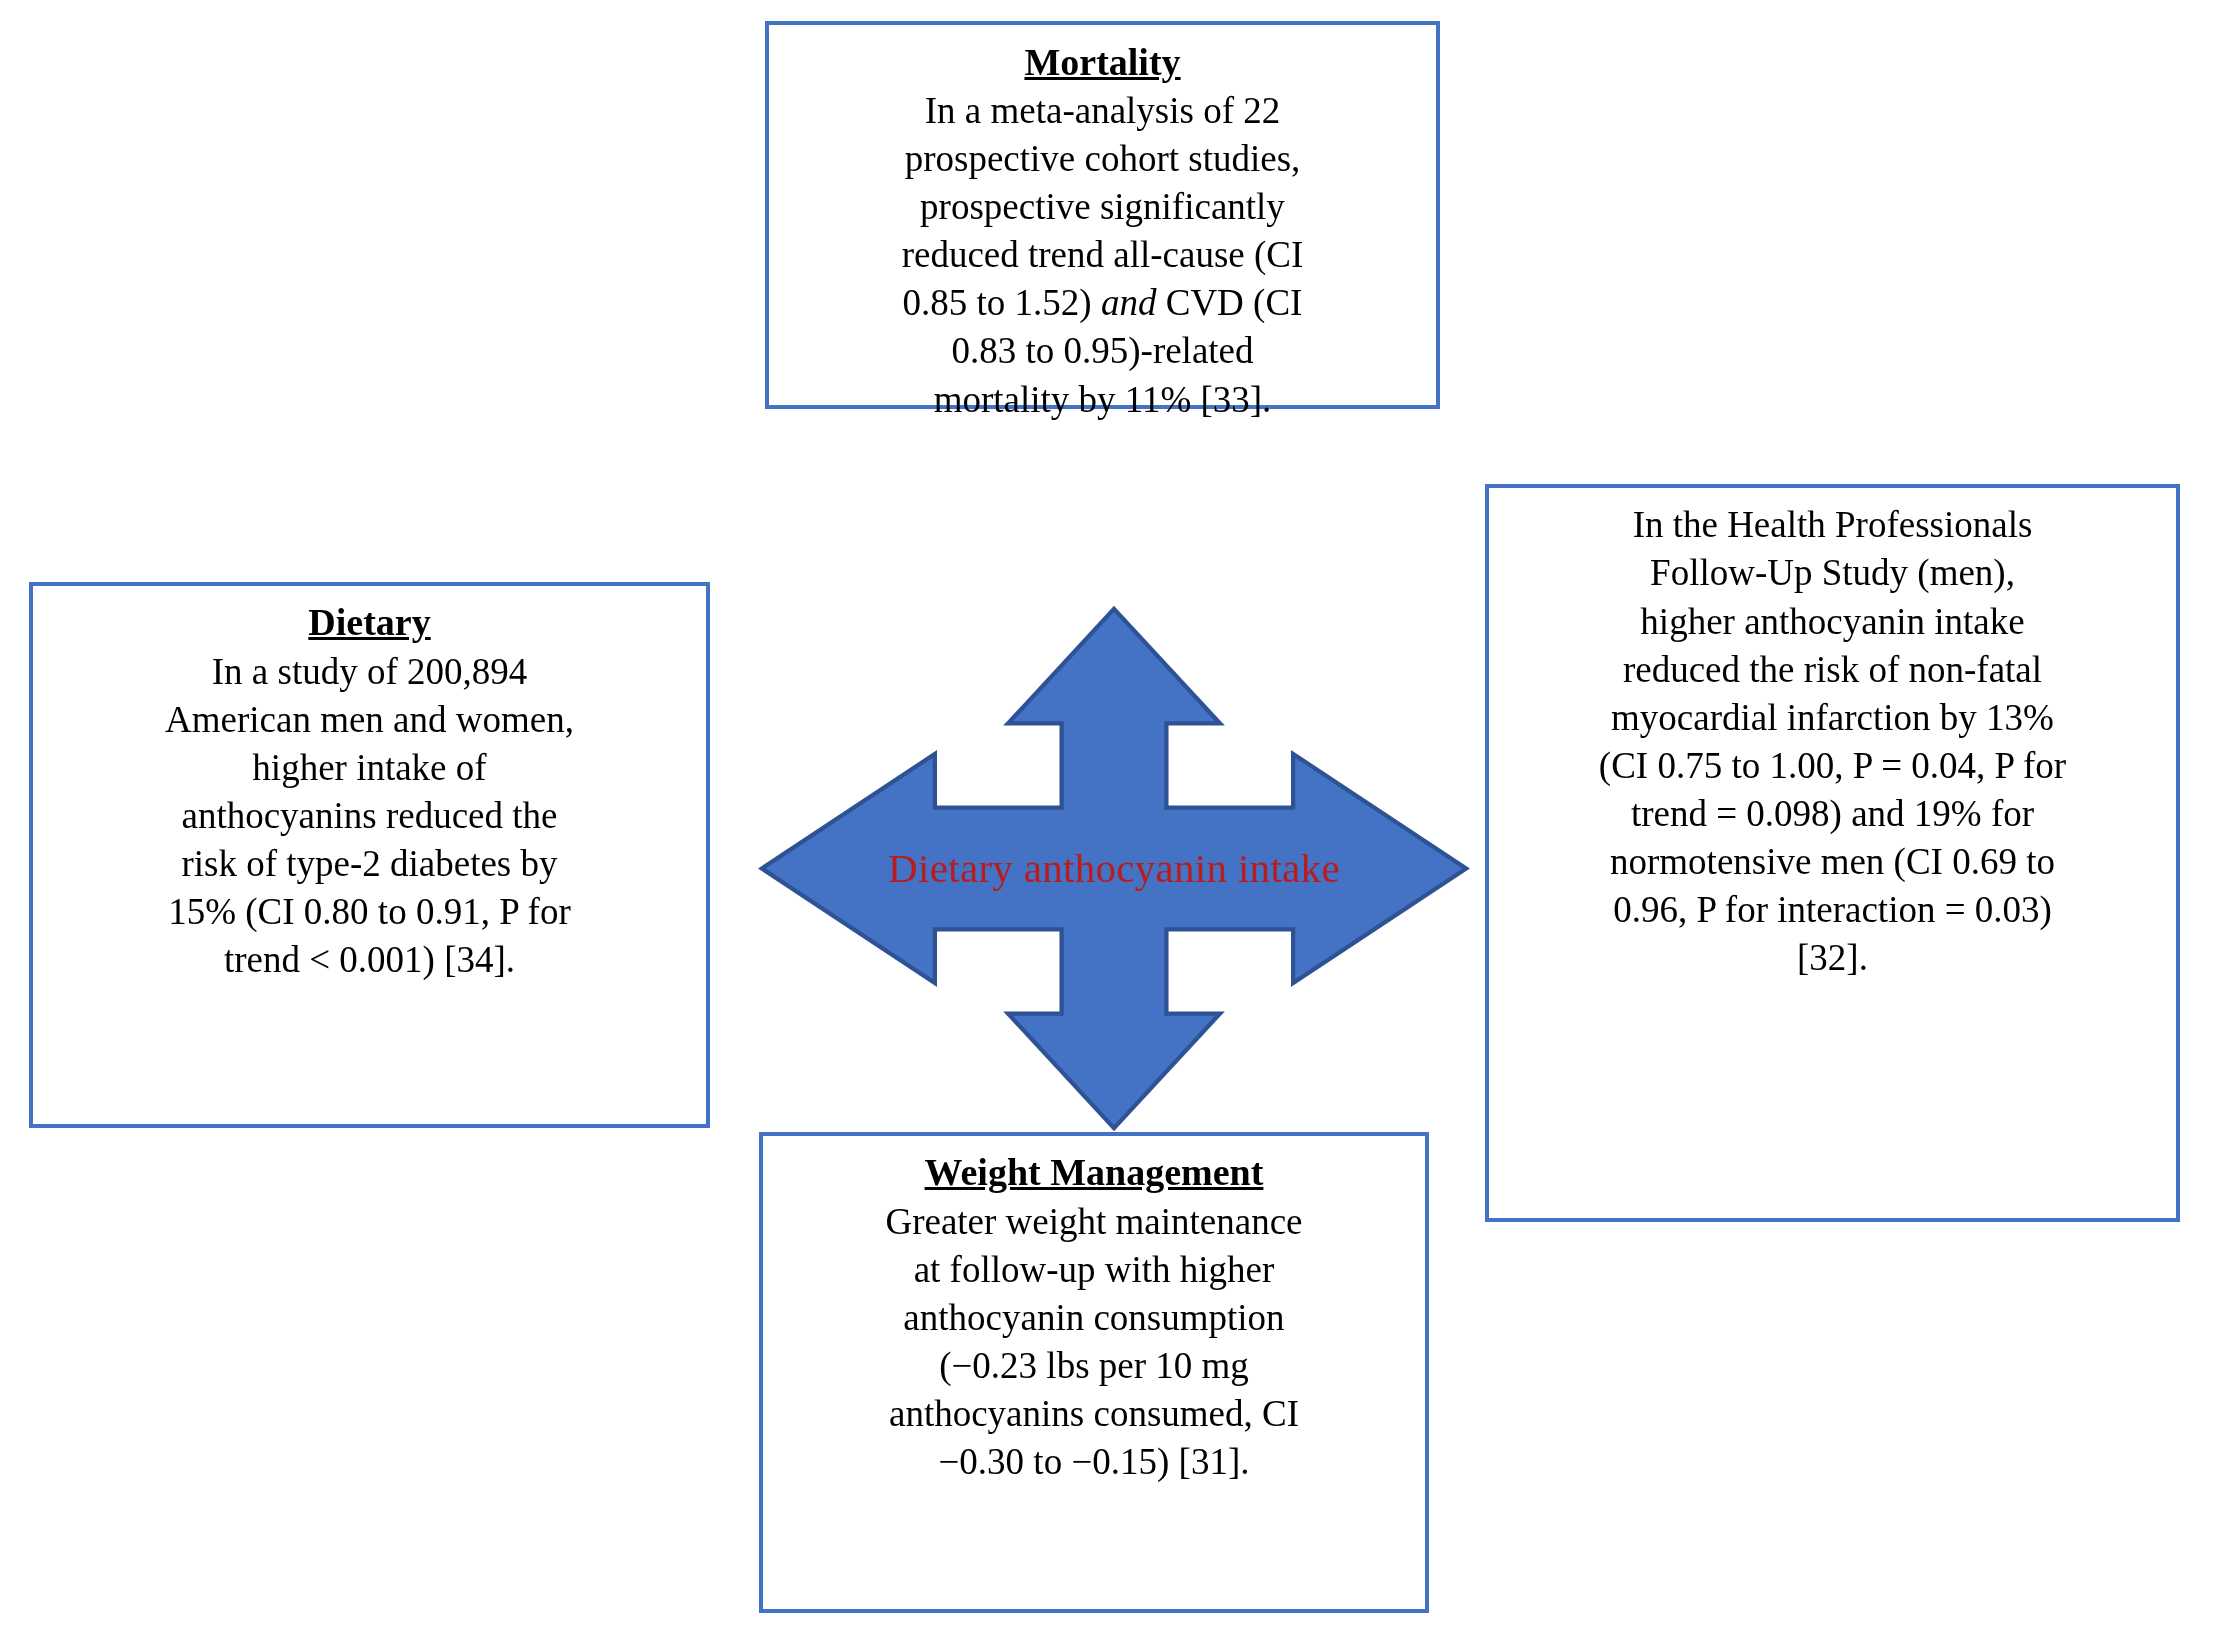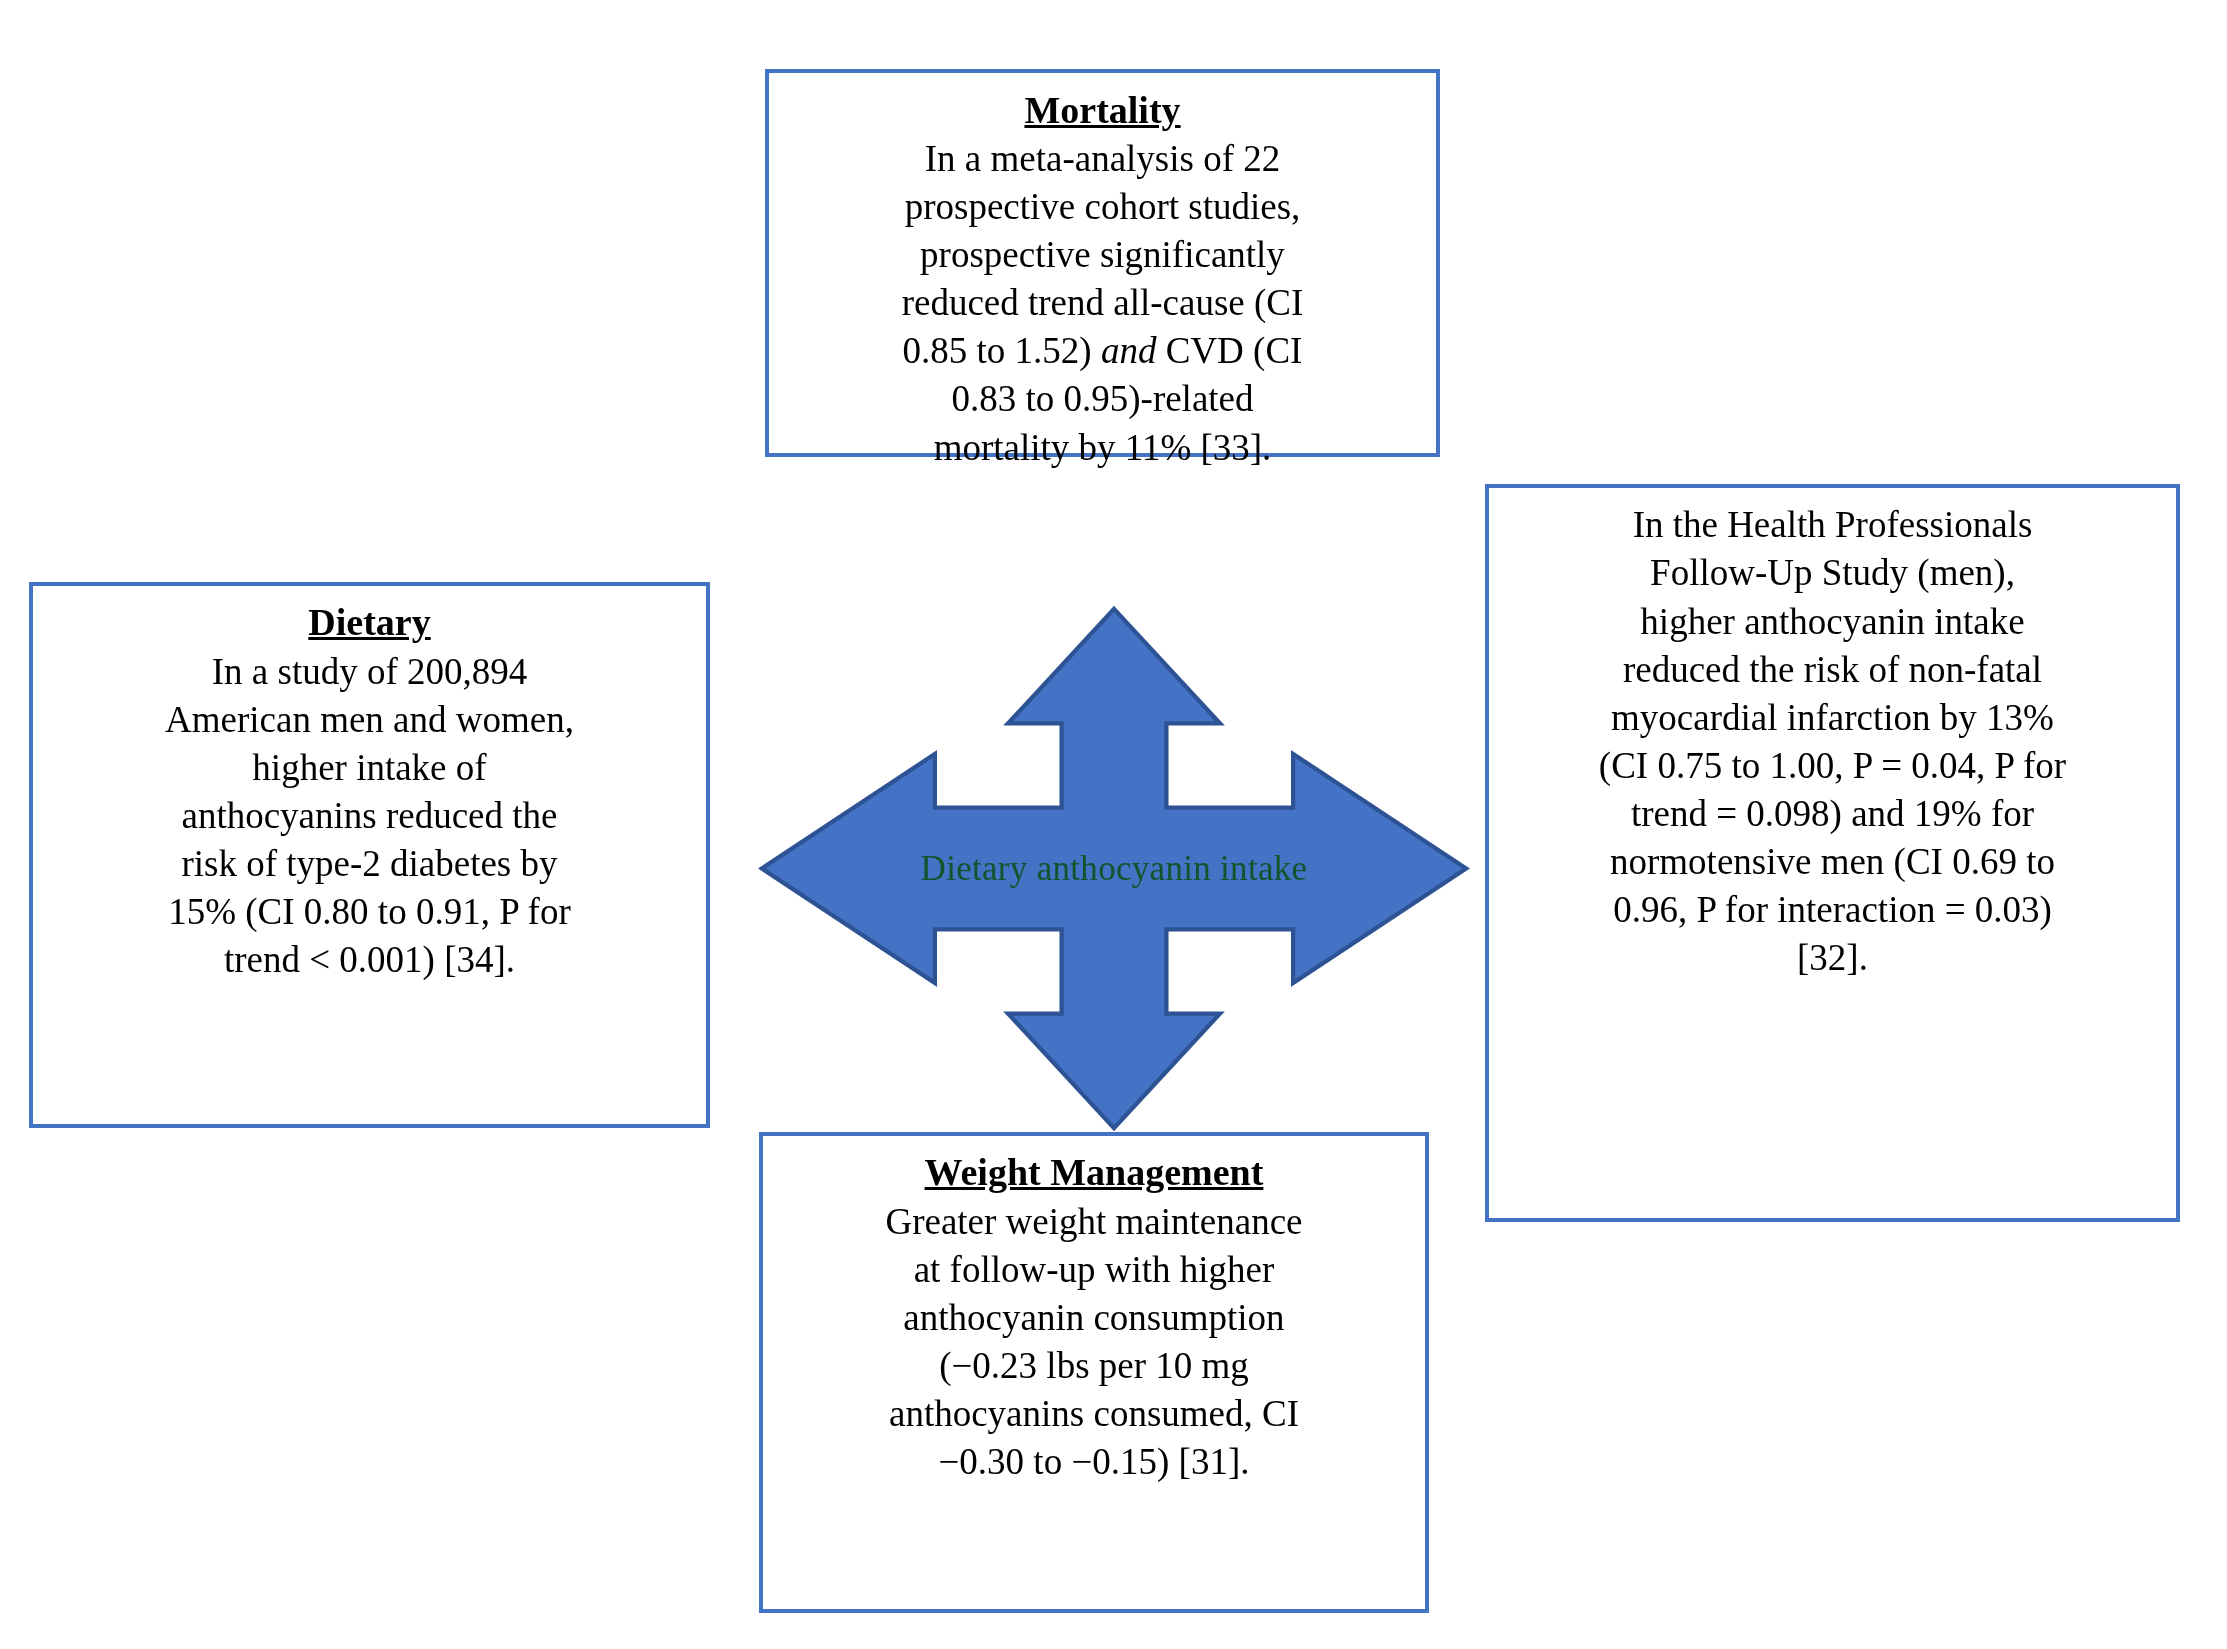--- a/index.html
+++ b/index.html
@@ -47,21 +47,21 @@
     margin: 0;
     white-space: pre-line;
   }
   .node-body em {
     font-style: italic;
   }
 
   
   #box-mortality {
     left: 765px;  top: 21.3px;
-    width: 675px; height: 388px; margin-top: 48px;
+    width: 675px; height: 388px;
   }
   #box-diabetes {
     left: 29px;    top: 582px;
     width: 681px; height: 546px;
   }
   #box-weight {
     left: 759px;  top: 1132px;
     width: 670px; height: 481px;
   }
   #box-cvd {
@@ -84,22 +84,22 @@
   }
   #arrow-label {
     position: absolute;
     left: 0;
     top: 0;
     width: 100%;
     height: 100%;
     display: flex;
     align-items: center;
     justify-content: center;
-    color: #14532d;
-    font-size: 35px;
+    color: #b91c1c;
+    font-size: 41px;
     line-height: 1;
     letter-spacing: 0.3px;
     white-space: nowrap;
     pointer-events: none;
   }
 </style>
 </head>
 <body>
 
 <div id="canvas">

